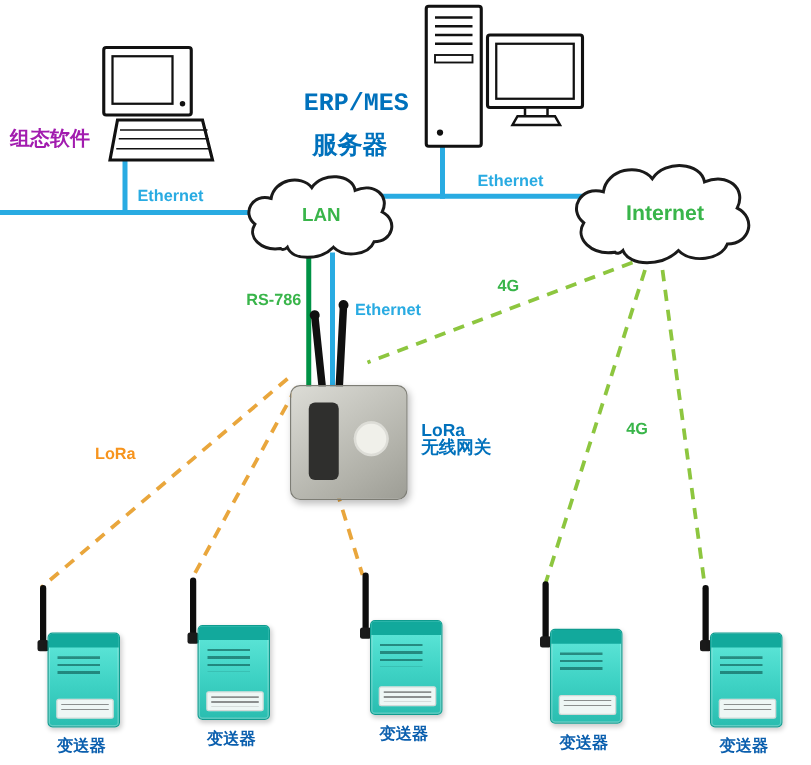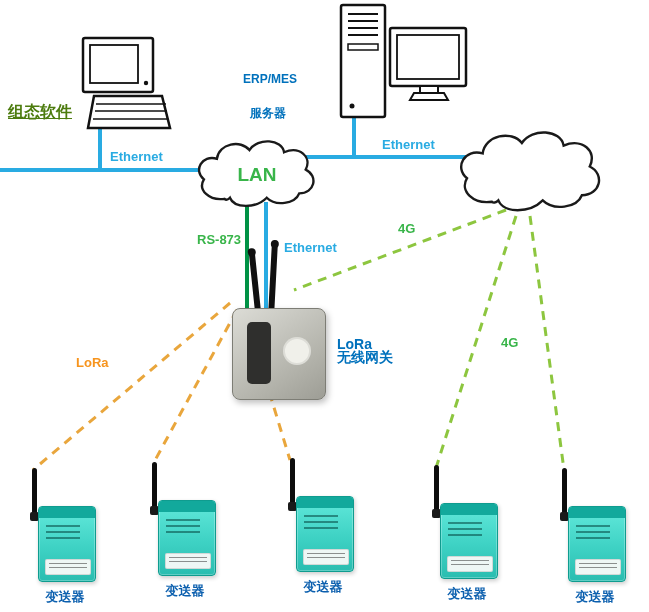--- a/index.html
+++ b/index.html
@@ -13,23 +13,23 @@
     overflow: hidden;
   }
   .layer { position: absolute; left: 0; top: 0; }
   .abs { position: absolute; }
 
   
   .lbl { position: absolute; font-weight: bold; white-space: nowrap; line-height: 1.1; }
   .lbl-cyan   { color: #29abe2; font-size: 13px; }
   .lbl-green  { color: #39b54a; font-size: 13px; }
   .lbl-orange { color: #f7941d; font-size: 13px; }
-  .lbl-blue   { color: #0071bc; font-size: 12px; }
+  .lbl-blue   { color: #0071bc; font-size: 20px; font-family: Liberation Mono, monospace; }
   .lbl-blue-sm{ color: #0071bc; font-size: 14px; }
-  .lbl-teal   { color: #4d7c0f; font-size: 16px; text-decoration: underline; }
+  .lbl-teal   { color: #a21caf; font-size: 16px; }
   .cloud-label{ color: #39b54a; text-align: center; }
 
   
   .gateway { position: absolute; left: 226px; top: 242px; width: 106px; height: 160px; z-index: 3; }
   .gw-ant1, .gw-ant2 { position: absolute; background: #101010; border-radius: 3px; }
   .gw-ant1 { left: 26px; top: 10px; width: 6px; height: 62px; transform: rotate(-6deg); }
   .gw-ant2 { left: 44px; top: 2px;  width: 6px; height: 70px; transform: rotate(3deg); }
   .gw-ant1::before, .gw-ant2::before {
     content: ""; position: absolute; left: -1px; top: -4px; width: 8px; height: 8px;
     background: #101010; border-radius: 50%;
@@ -81,25 +81,26 @@
     <line x1="530" y1="216" x2="564" y2="470" stroke="#8dc63f" stroke-width="3" stroke-dasharray="9 7"></line>
 
     <line x1="230" y1="303" x2="33" y2="470" stroke="#e9a63c" stroke-width="3" stroke-dasharray="9 7"></line>
     <line x1="237" y1="310" x2="153" y2="464" stroke="#e9a63c" stroke-width="3" stroke-dasharray="9 7"></line>
     <line x1="246" y1="316" x2="290" y2="460" stroke="#e9a63c" stroke-width="3" stroke-dasharray="9 7"></line>
   </svg>
 
   <svg class="abs" style="left:192px;top:132px;z-index:2" width="130" height="86" viewBox="0 0 120 72">
     <path d="M 30 58 C 16 60, 5 50, 11 40 C 1 32, 9 17, 23 21 C 25 7, 45 3, 53 13 C 61 1, 83 3, 85 15 C 99 9, 111 19, 105 31 C 117 37, 113 53, 99 53 C 95 63, 77 65, 69 57 C 59 67, 39 67, 35 57 C 33 59, 31 59, 30 58 Z" fill="#ffffff" stroke="#1a1a1a" stroke-width="2.4" vector-effect="non-scaling-stroke"></path>
   </svg>
-  <div class="lbl cloud-label" style="left:222px;top:165px;width:70px;font-size:19px;z-index:4">LAN</div>
+  <div class="lbl cloud-label" style="left:222px;top:165px;width:70px;font-size:15px;z-index:4">LAN</div>
 
   <svg class="abs" style="left:450px;top:126px;z-index:2" width="162" height="94" viewBox="0 0 120 72">
     <path d="M 30 58 C 16 60, 5 50, 11 40 C 1 32, 9 17, 23 21 C 25 7, 45 3, 53 13 C 61 1, 83 3, 85 15 C 99 9, 111 19, 105 31 C 117 37, 113 53, 99 53 C 95 63, 77 65, 69 57 C 59 67, 39 67, 35 57 C 33 59, 31 59, 30 58 Z" fill="#ffffff" stroke="#1a1a1a" stroke-width="2.4" vector-effect="non-scaling-stroke"></path>
   </svg>
+  <div class="lbl cloud-label" style="left:489px;top:162px;width:86px;font-size:17px;z-index:4">Internet</div>
 
   <svg class="abs" style="left:80px;top:36px;z-index:3" width="92" height="98" viewBox="0 0 92 98">
     <g fill="#ffffff" stroke="#111111">
       <rect x="3" y="2" width="70" height="54" rx="2" stroke-width="2.5"></rect>
       <rect x="10" y="9" width="48" height="38" stroke-width="1.8"></rect>
       <circle cx="66" cy="47" r="2.2" fill="#111111" stroke="none"></circle>
       <polygon points="14,60 82,60 90,92 8,92" stroke-width="2.5"></polygon>
       <line x1="16" y1="68" x2="86" y2="68" stroke-width="1.3"></line>
       <line x1="15" y1="75" x2="87" y2="75" stroke-width="1.3"></line>
       <line x1="13" y1="83" x2="88" y2="83" stroke-width="1.3"></line>
@@ -120,21 +121,21 @@
       <rect x="59" y="33" width="62" height="44" stroke-width="1.8"></rect>
       <rect x="82" y="84" width="18" height="7" stroke-width="2"></rect>
       <polygon points="72,98 110,98 106,91 76,91" stroke-width="2"></polygon>
     </g>
   </svg>
   <div class="lbl lbl-blue" style="left:243px;top:73px;z-index:4">ERP/MES</div>
   <div class="lbl lbl-blue" style="left:250px;top:107px;z-index:4">服务器</div>
 
   <div class="lbl lbl-cyan" style="left:110px;top:150px;z-index:4">Ethernet</div>
   <div class="lbl lbl-cyan" style="left:382px;top:138px;z-index:4">Ethernet</div>
-  <div class="lbl lbl-green" style="left:197px;top:233px;z-index:4">RS-873</div>
+  <div class="lbl lbl-green" style="left:197px;top:233px;z-index:4">RS-786</div>
   <div class="lbl lbl-cyan" style="left:284px;top:241px;z-index:4">Ethernet</div>
   <div class="lbl lbl-green" style="left:398px;top:222px;z-index:4">4G</div>
   <div class="lbl lbl-green" style="left:501px;top:336px;z-index:4">4G</div>
   <div class="lbl lbl-orange" style="left:76px;top:356px;z-index:4">LoRa</div>
 
   <div class="gateway">
     <div class="gw-ant1"></div>
     <div class="gw-ant2"></div>
     <div class="gw-body">
       <div class="gw-slot"></div>

